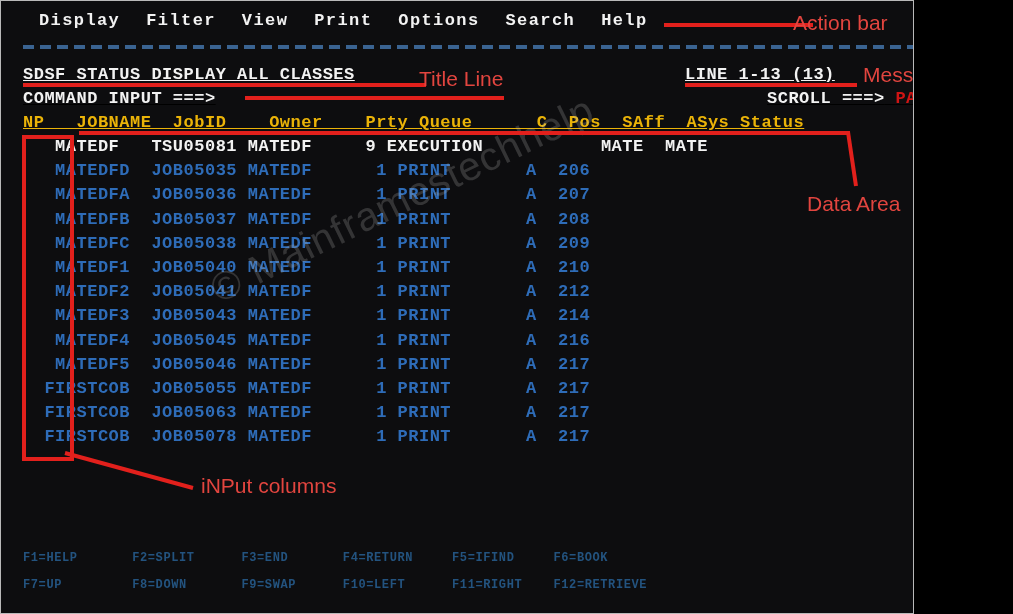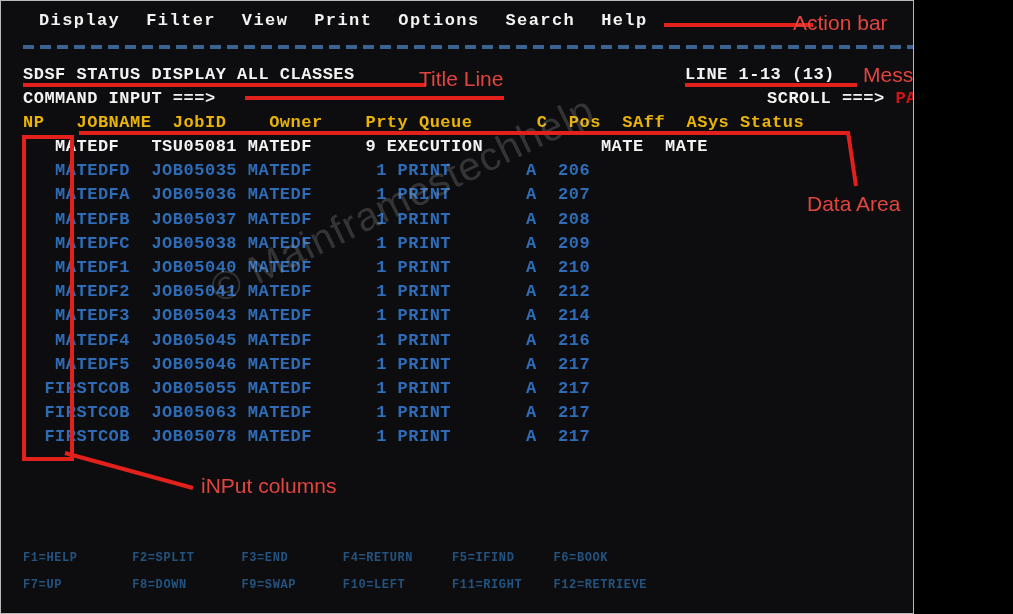--- a/index.html
+++ b/index.html
@@ -21,20 +21,21 @@
     border: 1px solid #b9b9b9;
   }
   
   .term {
     position: absolute;
     font-family: "Liberation Mono", "DejaVu Sans Mono", monospace;
     font-size: 17px;
     line-height: 24px;
     letter-spacing: 0.5px;
     white-space: pre;
+    text-decoration: underline;
   }
   .white  { color: #f2f2f2; font-weight: bold; }
   .blue   { color: #eab308; font-weight: bold; }
   .redtxt { color: #d01414; font-weight: bold; }
 
   
   #action-bar {
     position: absolute;
     top: 10px;
     left: 38px;

